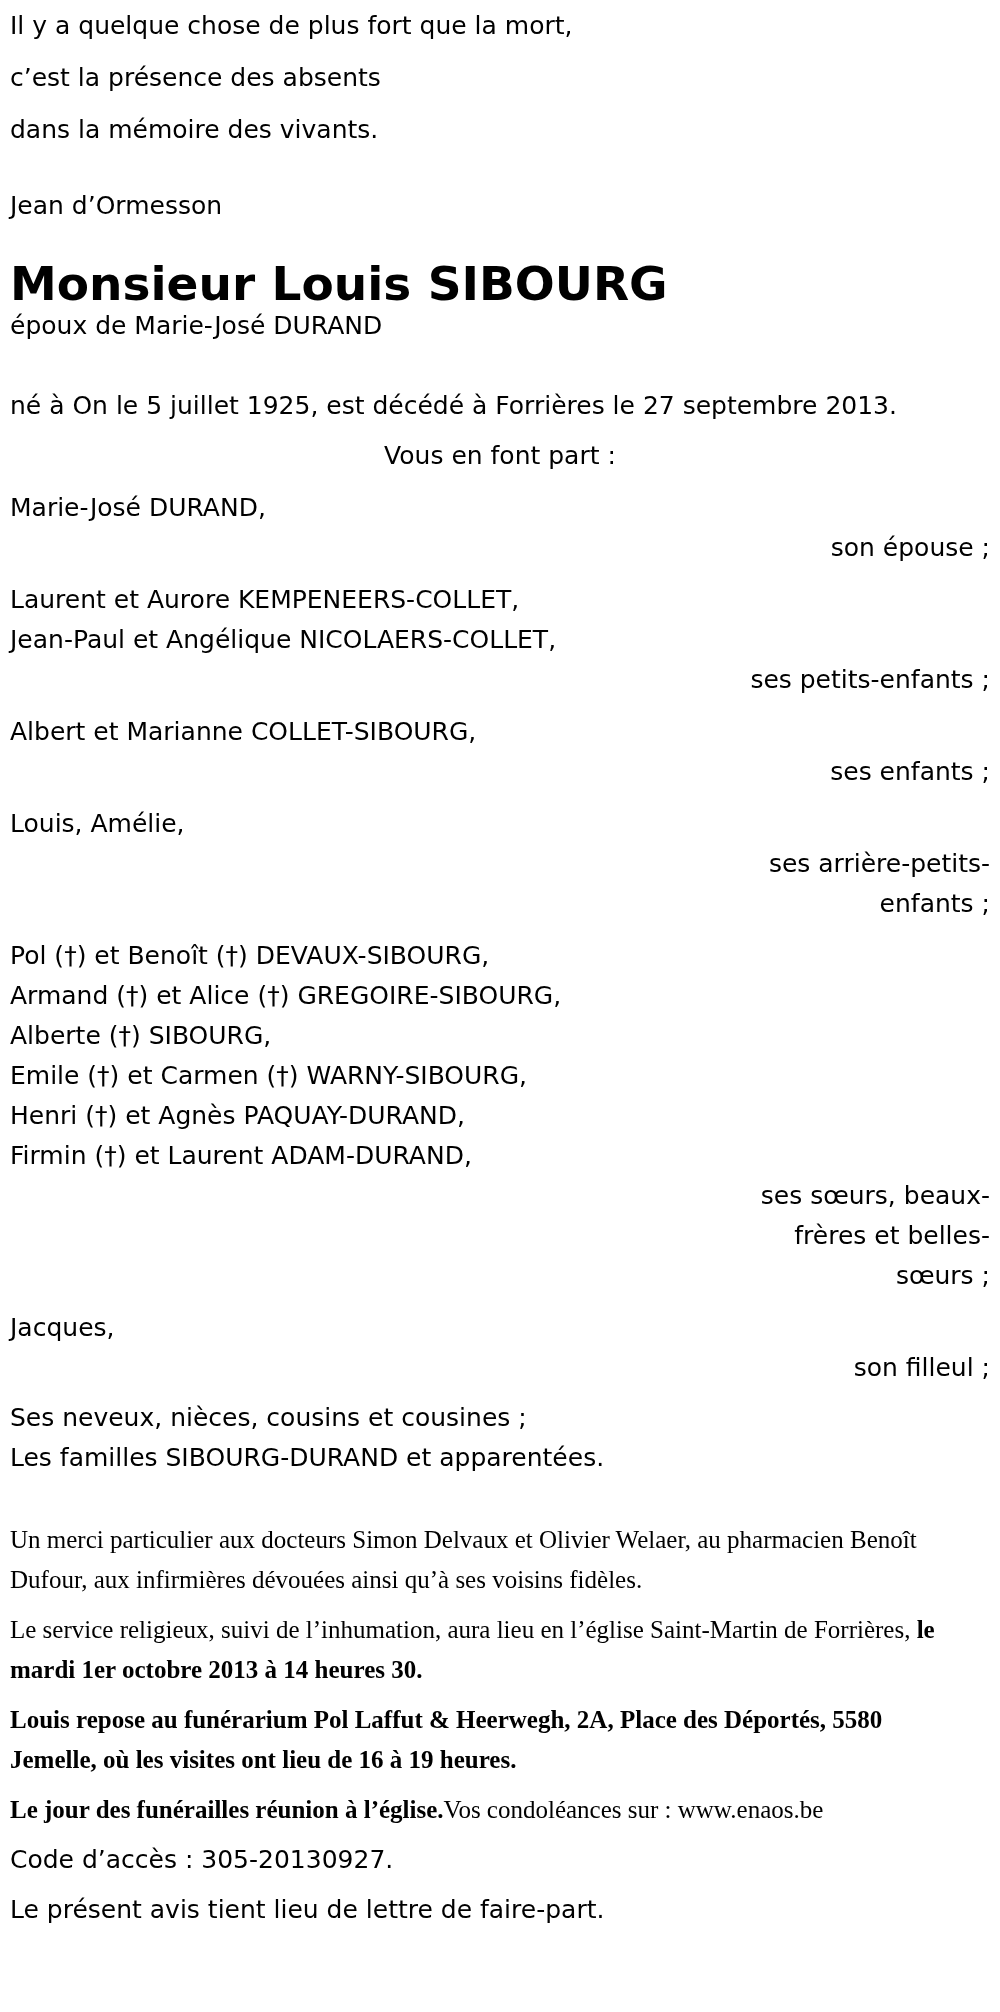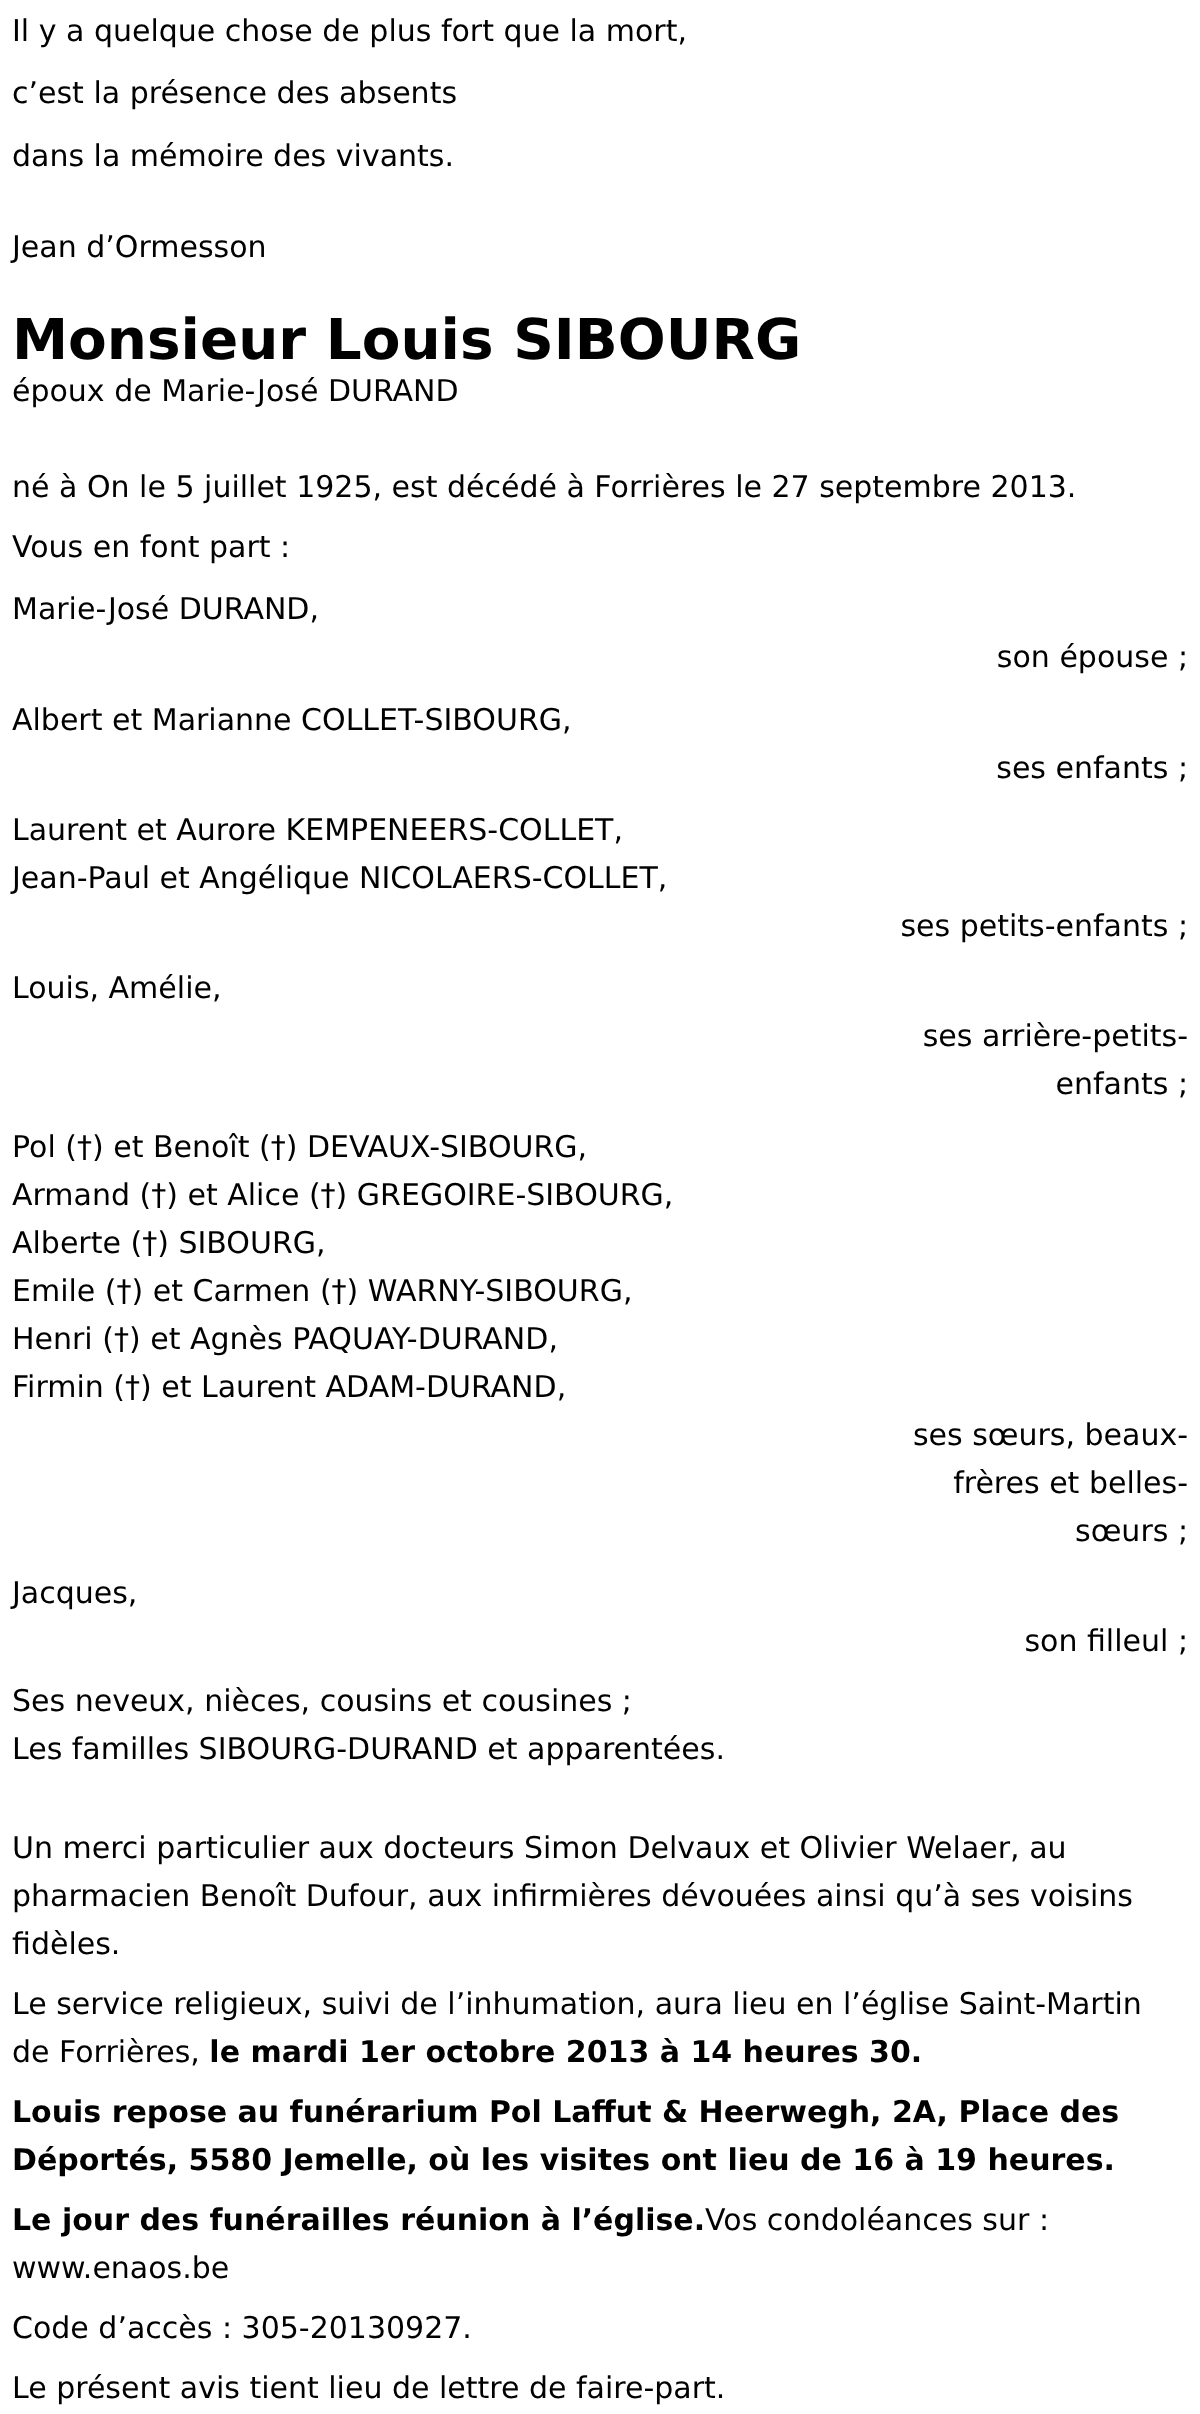--- a/index.html
+++ b/index.html
@@ -38,36 +38,36 @@
       font-size: 47px;
       line-height: 44px;
       margin-top: 36px;
       margin-bottom: 0;
     }
     .spouse-line {
     }
     .birth-line {
       margin-top: 40px;
     }
-    .announce { margin-top: 10px; }
+    .announce { margin-top: 10px; text-align: center; }
 
     .group {
       position: relative;
       margin-top: 12px;
     }
     .group .names .name-line { display: block; }
     .group .relation {
       display: block;
       text-align: right;
       width: 245px;
       margin-left: auto;
       margin-right: 0;
     }
     .p { margin-top: 10px; }
-    .p.wide { width: 960px; }
+    .p.wide { width: 960px; font-family: Liberation Serif, serif; }
     .bold { font-weight: bold; }
     .gap-lg { margin-top: 42px; }
   </style>
 </head>
 <body>
 
 <div class="page">
 
   <div class="epigraph">
     <span class="epigraph-line">Il y a quelque chose de plus fort que la mort,</span>
@@ -87,31 +87,31 @@
 
   <div class="group">
     <div class="names">
       <span class="name-line">Marie-José DURAND,</span>
     </div>
     <span class="relation">son épouse ;</span>
   </div>
 
   <div class="group">
     <div class="names">
-      <span class="name-line">Albert et Marianne COLLET-SIBOURG,</span>
+      <span class="name-line">Laurent et Aurore KEMPENEERS-COLLET,</span>
+      <span class="name-line">Jean-Paul et Angélique NICOLAERS-COLLET,</span>
     </div>
-    <span class="relation">ses enfants ;</span>
+    <span class="relation">ses petits-enfants ;</span>
   </div>
 
   <div class="group">
     <div class="names">
-      <span class="name-line">Laurent et Aurore KEMPENEERS-COLLET,</span>
-      <span class="name-line">Jean-Paul et Angélique NICOLAERS-COLLET,</span>
+      <span class="name-line">Albert et Marianne COLLET-SIBOURG,</span>
     </div>
-    <span class="relation">ses petits-enfants ;</span>
+    <span class="relation">ses enfants ;</span>
   </div>
 
   <div class="group">
     <div class="names">
       <span class="name-line">Louis, Amélie,</span>
     </div>
     <span class="relation">ses arrière-petits-enfants ;</span>
   </div>
 
   <div class="group">

